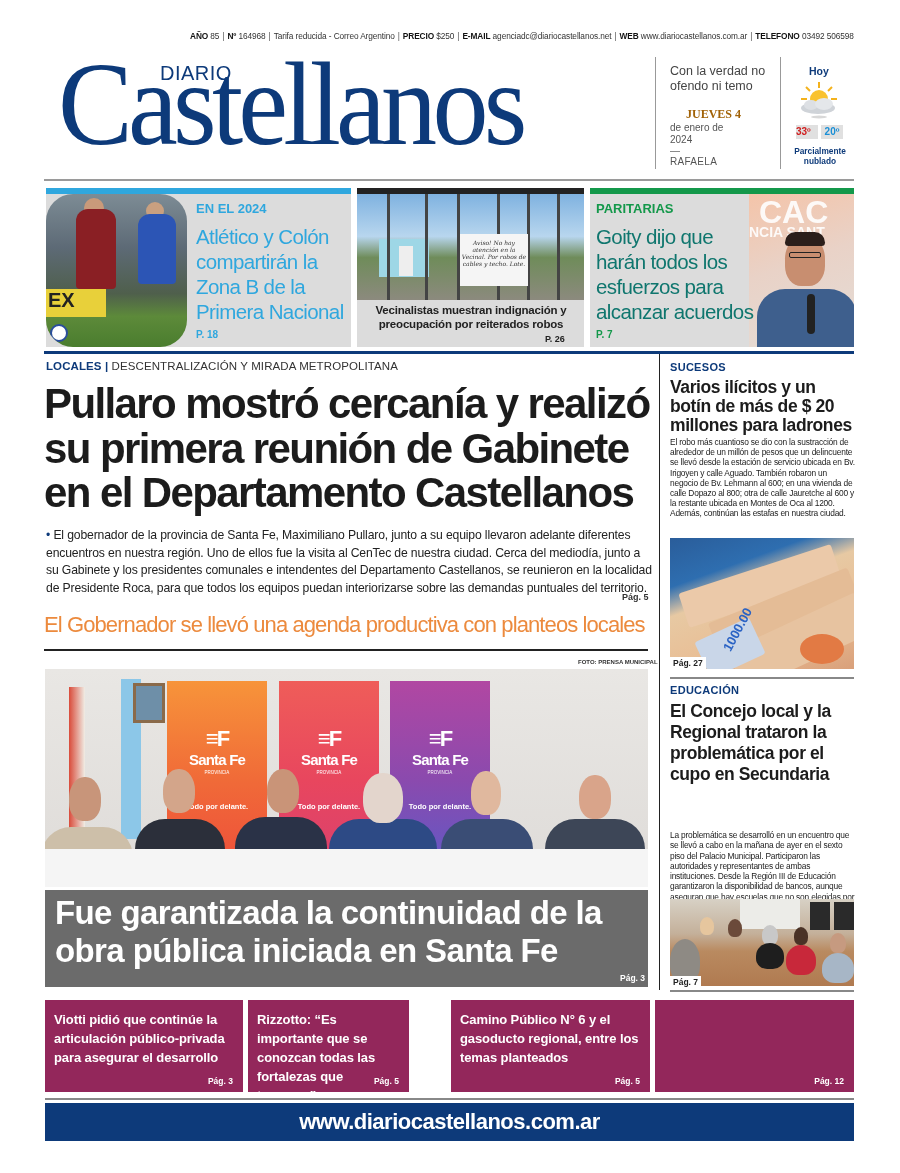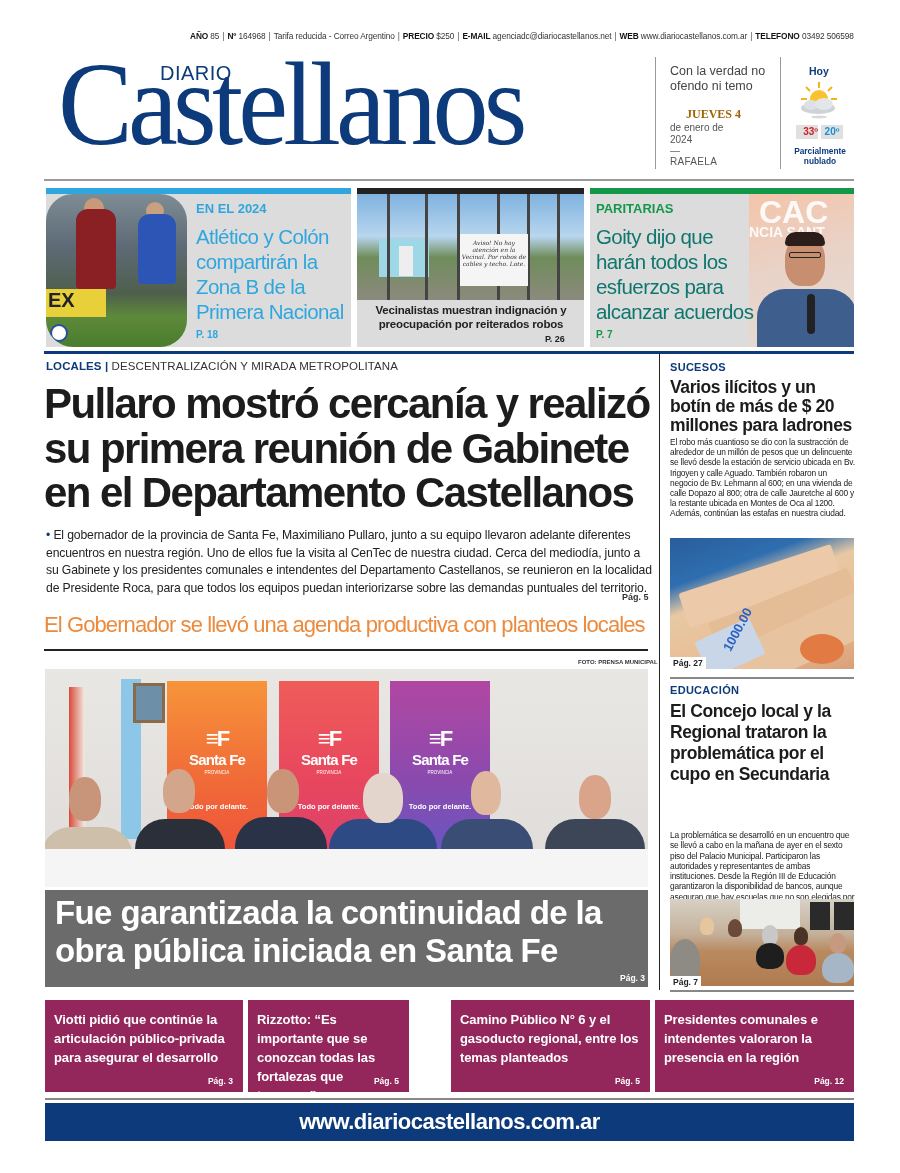--- a/index.html
+++ b/index.html
@@ -21,21 +21,21 @@
   .mast-div2 { left: 780px; top: 57px; width: 1px; height: 112px; background: #999; }
 
   .motto { left: 670px; top: 64px; width: 110px; font-size: 12.5px; line-height: 15px; color: #444; }
   .dayname { left: 686px; top: 107px; font-size: 12px; font-weight: bold; color: #a16207; font-family: Liberation Serif, serif; }
   .date { left: 670px; top: 122px; font-size: 10px; line-height: 12px; color: #555; }
   .dash { left: 670px; top: 145px; font-size: 10px; color: #666; }
   .city { left: 670px; top: 156px; font-size: 10px; color: #555; letter-spacing: 0.3px; }
 
   .wx-hoy { left: 809px; top: 65px; font-size: 10.5px; font-weight: bold; color: #0d3a7a; }
   .wx-icon { left: 796px; top: 80px; width: 46px; height: 40px; }
-  .wx-max { left: 796px; top: 125px; width: 22px; height: 14px; background: #e0e0e0; color: #d02020; font-size: 10px; font-weight: bold; text-align: right; line-height: 14px; }
+  .wx-max { left: 796px; top: 125px; width: 22px; height: 14px; background: #e0e0e0; color: #d02020; font-size: 10px; font-weight: bold; text-align: left; line-height: 14px; }
   .wx-min { left: 821px; top: 125px; width: 22px; height: 14px; background: #e0e0e0; color: #1a8fd6; font-size: 10px; font-weight: bold; text-align: center; line-height: 14px; }
   .wx-desc { left: 786px; top: 146px; width: 68px; font-size: 8.3px; font-weight: bold; color: #0d3a7a; text-align: center; line-height: 10px; }
 
   
   .teaser-bar { top: 188px; height: 6px; }
   .t1bar { left: 46px; width: 305px; background: #2fa7de; }
   .t2bar { left: 357px; width: 227px; background: #222; }
   .t3bar { left: 590px; width: 264px; background: #13984a; }
 
   .t1box { left: 46px; top: 194px; width: 305px; height: 153px; background: #dcdcdc; }
@@ -341,18 +341,17 @@
 </div>
 <div class="abs bbox bb2">
   <div class="bh">Rizzotto: “Es importante que se conozcan todas las fortalezas que tenemos”</div>
   <div class="bp">Pág. 5</div>
 </div>
 <div class="abs bbox bb3">
   <div class="bh">Camino Público N° 6 y el gasoducto regional, entre los temas planteados</div>
   <div class="bp">Pág. 5</div>
 </div>
 <div class="abs bbox bb4">
-  <div class="bh">Presidentes comunales e intendentes valoraron la presencia en la región</div>
   <div class="bp">Pág. 12</div>
 </div>
 
 <div class="abs foot-rule"></div>
 <div class="abs footer">www.diariocastellanos.com.ar</div>
 
 </body></html>

